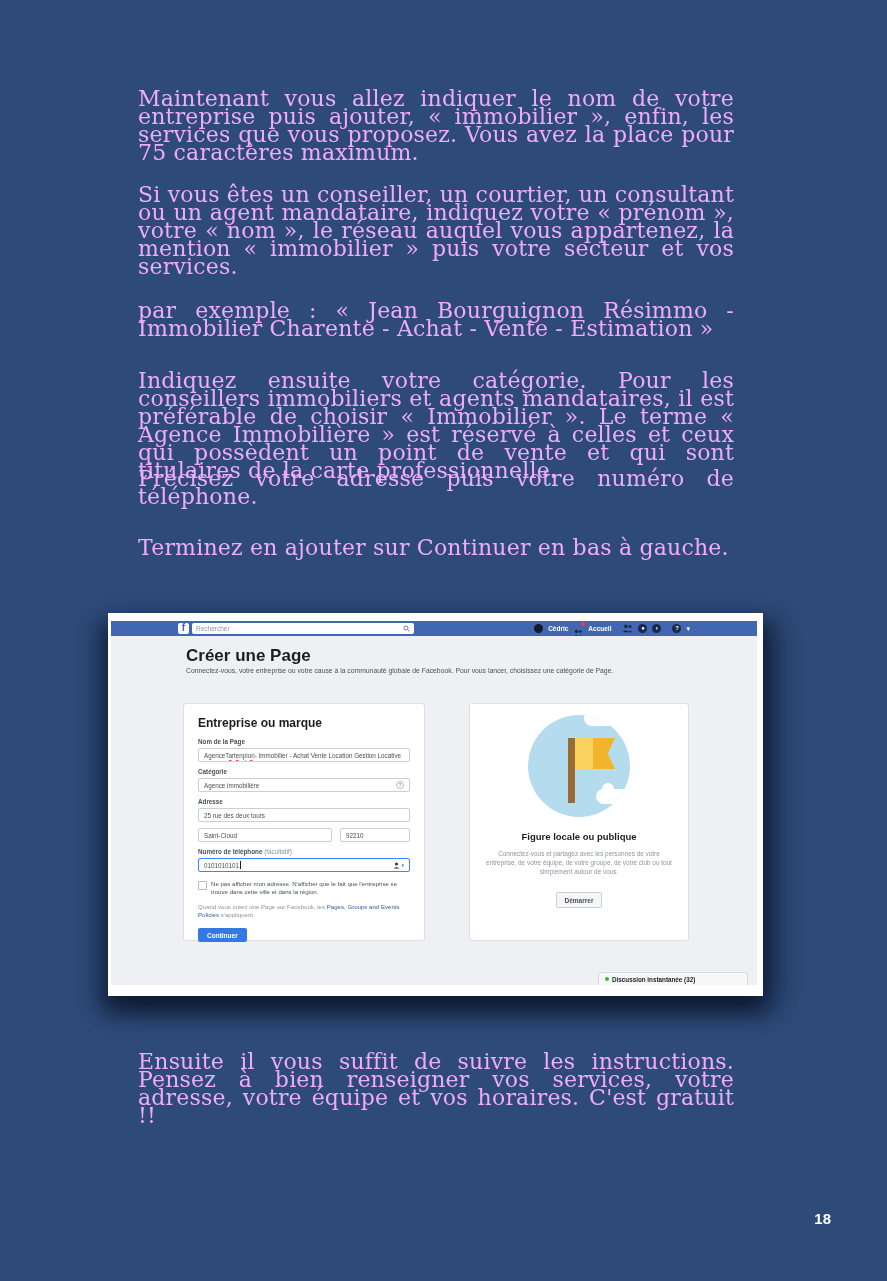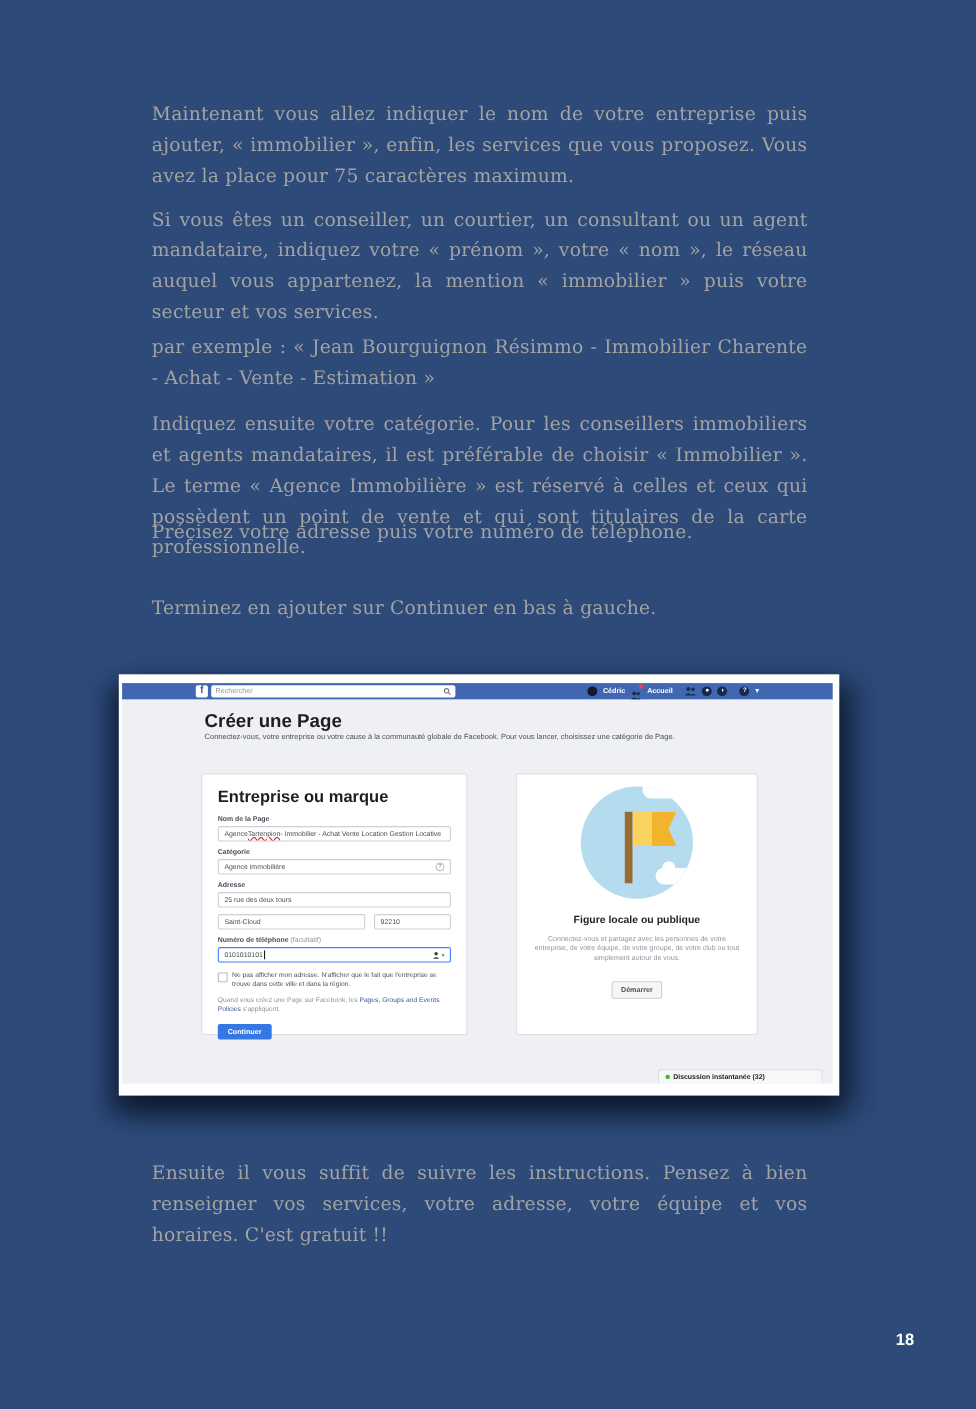--- a/index.html
+++ b/index.html
@@ -4,21 +4,21 @@
 <style>
   html,body { margin:0; padding:0; }
   body {
     width:887px; height:1281px; position:relative; overflow:hidden;
     background:#2d4a78;
     font-family:"DejaVu Serif", serif;
   }
   
   .doc-p {
     position:absolute; left:138px; width:596px; margin:0;
-    color:#a3a3a3; font-size:17px; line-height:28px;
+    color:#f0abfc; font-size:22px; line-height:18px;
     text-align:justify; letter-spacing:.2px;
   }
   .p1{top:90px;} .p2{top:186px;} .p3{top:302px;} .p4{top:372px;}
   .p5{top:470px;} .p6{top:539px;} .p7{top:1053px;}
   .page-number {
     position:absolute; right:56px; top:1210px;
     font-family:"Liberation Sans", sans-serif; font-weight:bold;
     font-size:15px; color:#fff;
   }
   
@@ -64,21 +64,21 @@
   .page-title { position:absolute; left:75px; top:10px; margin:0;
     font-size:17px; color:#1c1e21; font-weight:bold; }
   .page-subtitle { position:absolute; left:75px; top:31px; margin:0;
     font-size:6.8px; color:#4b4f56; }
   .card {
     position:absolute; top:67px; height:238px; background:#fff;
     border:1px solid #dddfe2; border-radius:3px; box-sizing:border-box;
   }
   .form-card { left:72px; width:242px; padding:12px 14px; }
   .figure-card { left:326px; width:220px; text-align:center;margin-left:32px; }
-  .card-title { margin:0 0 8px; font-size:15px; color:#1c1e21; }
+  .card-title { margin:0 0 8px; font-size:12px; color:#1c1e21; }
   .field-label { display:block; font-size:6.3px; font-weight:bold;
     color:#4b4f56; margin:6px 0 3px; }
   .opt { font-weight:normal; color:#90949c; }
   .tb {
     height:14px; border:1px solid #ccd0d5; border-radius:2px; background:#fff;
     font-size:6.3px; color:#4b4f56; display:flex; align-items:center;
     padding:0 5px; box-sizing:border-box; white-space:nowrap; overflow:hidden;
   }
   .missp { text-decoration-line:underline; text-decoration-style:wavy;
     text-decoration-color:#e02020; text-underline-offset:1px; }

